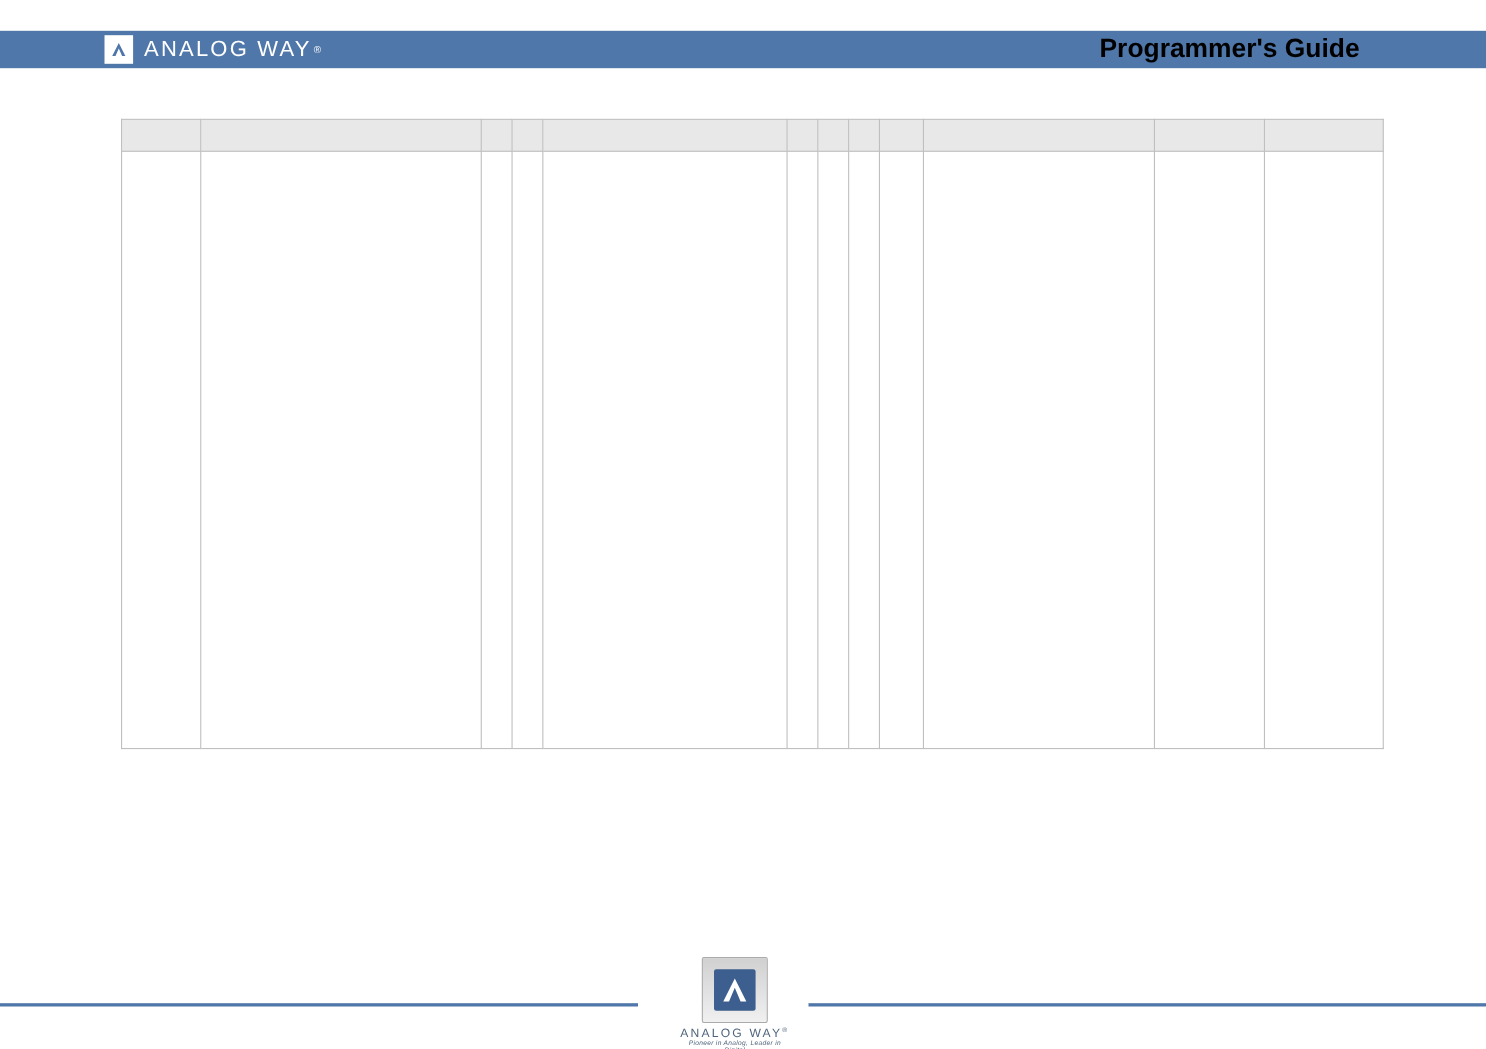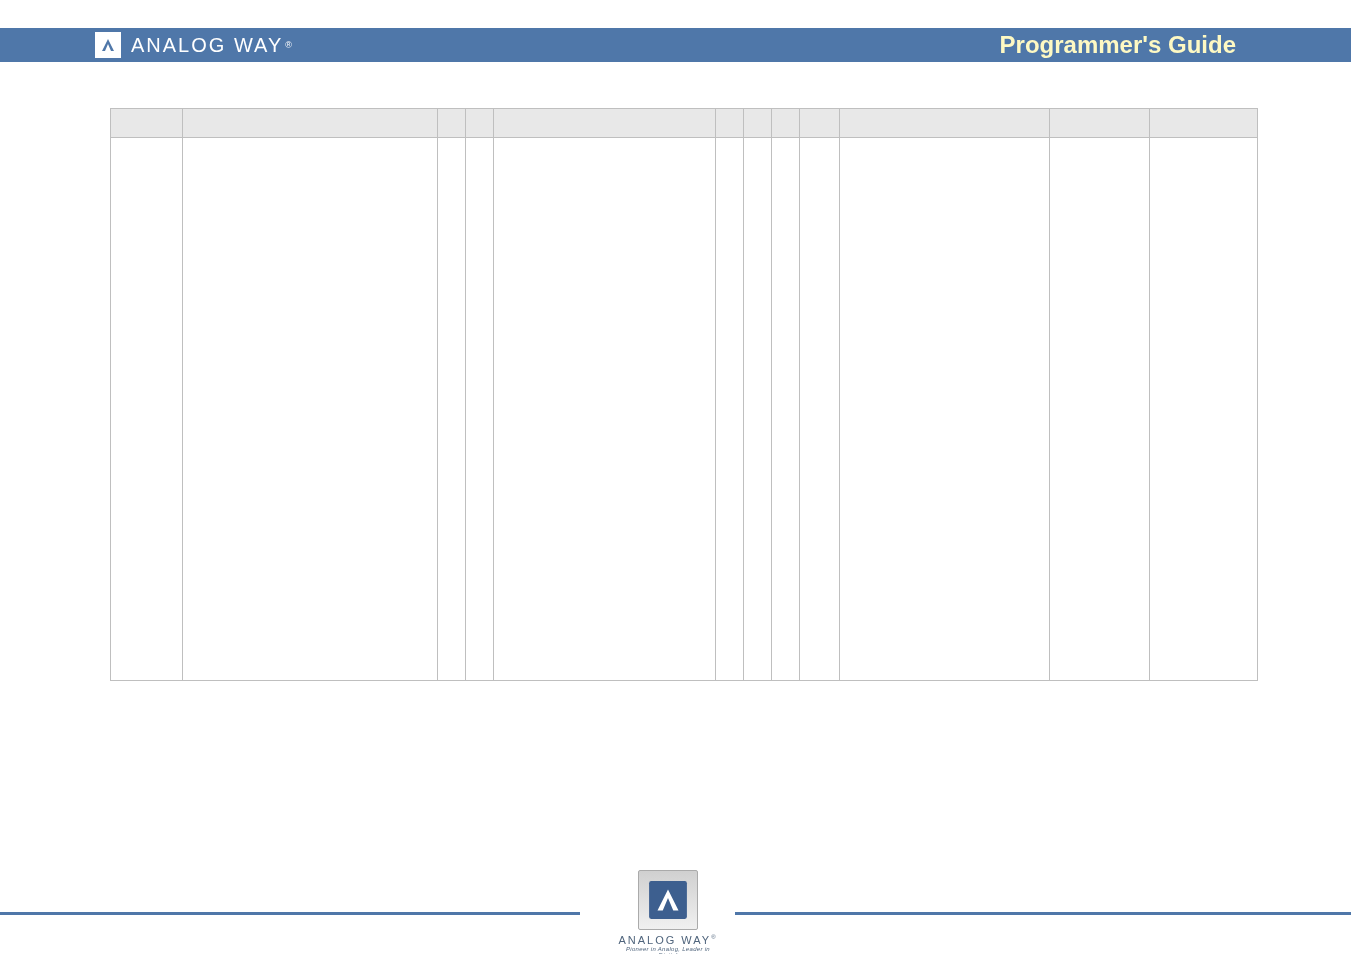--- a/index.html
+++ b/index.html
@@ -53,21 +53,21 @@
   .header-brand sup {
     font-size: 9px;
     margin-left: 2px;
   }
   .header-title {
     position: absolute;
     right: 115px;
     top: 0;
     height: 34px;
     line-height: 34px;
-    color: #fef9c3;
+    color: #000000;
     font-size: 24px;
     font-weight: 700;
   }
 
   
   .doc-table {
     position: absolute;
     left: 110px;
     top: 108px;
     border-collapse: collapse;

